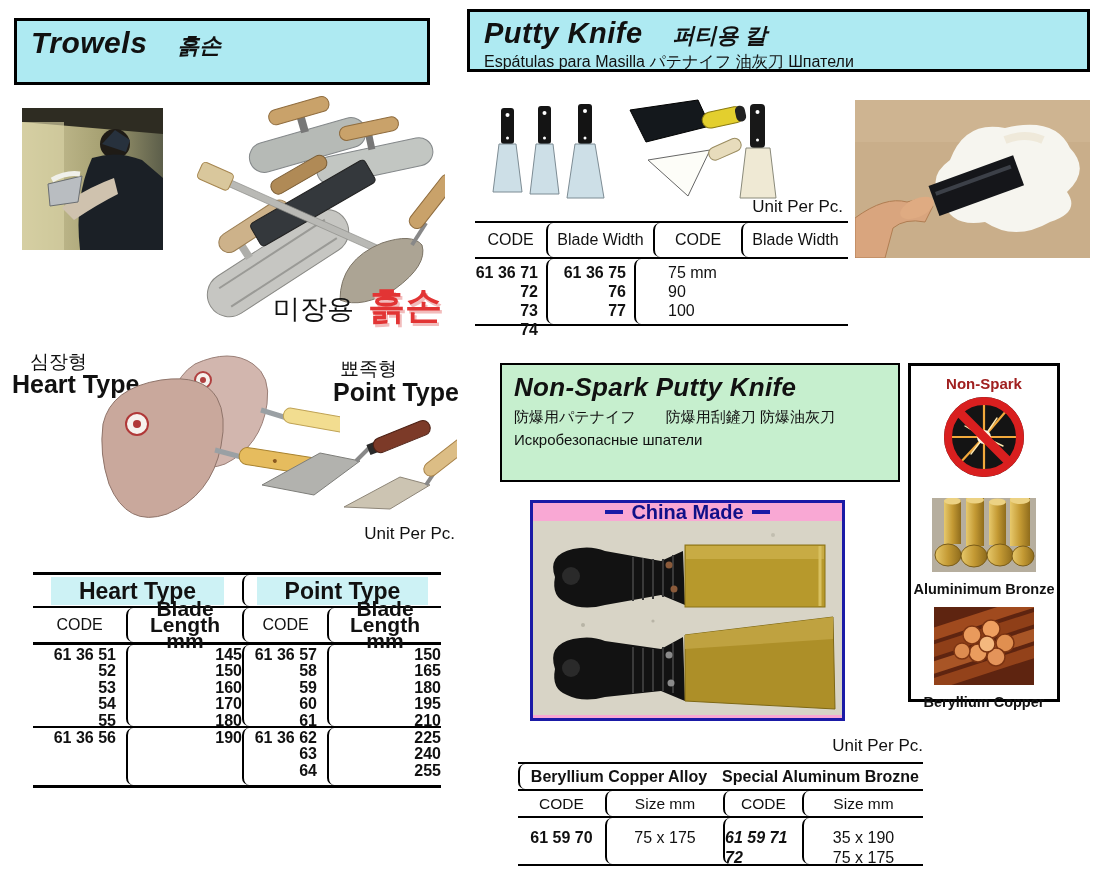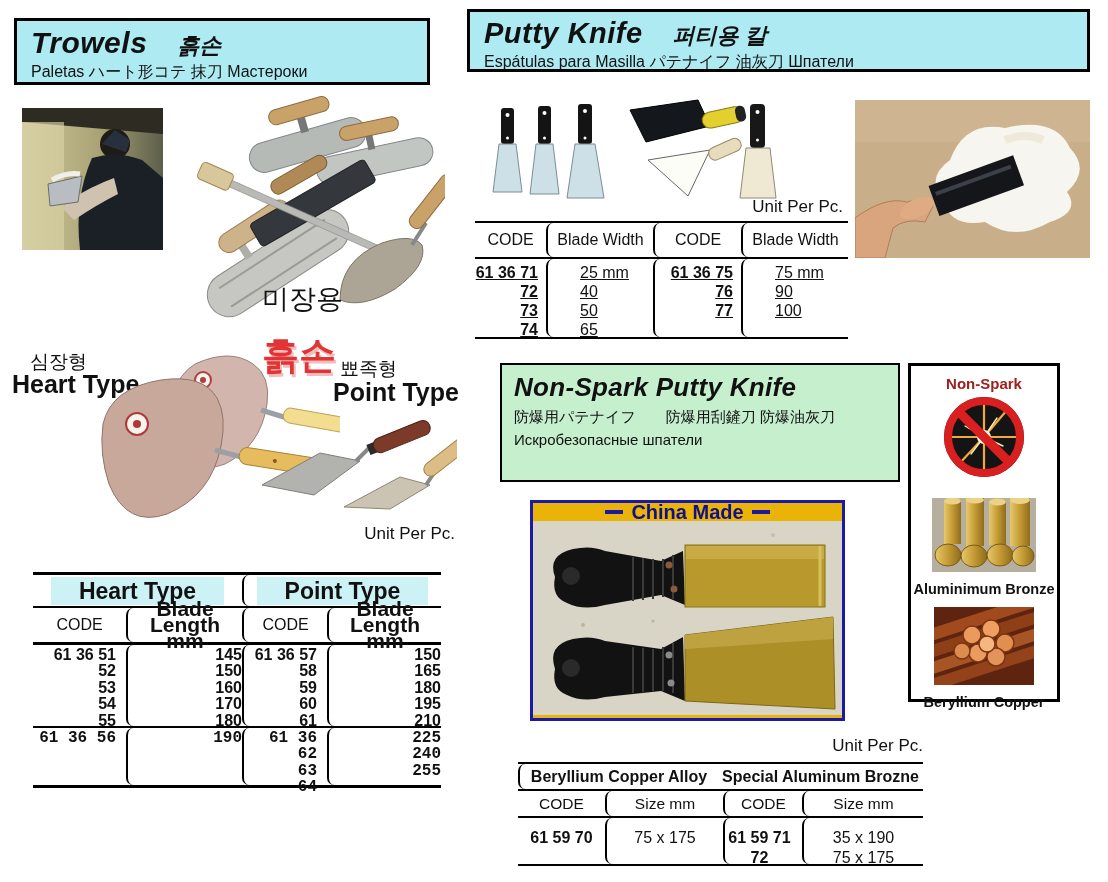--- a/index.html
+++ b/index.html
@@ -15,97 +15,96 @@
   .hdr-local { font-style:italic; font-weight:bold; font-size:22px; }
   .hdr-sub { font-size:16px; margin-top:1px; }
 
   .unit-note { font-size:17px; text-align:right; }
 
   
   .ptable { border-top:2px solid #000; border-bottom:2px solid #000; }
   .prow { display:flex; }
   .phead { height:36px; border-bottom:2px solid #000; }
   .phead .pcell { display:flex; align-items:center; justify-content:center; font-size:16px; }
-  .pbody .pcell { padding-top:4px; font-size:16px; line-height:19px; white-space:pre-line; height:78px;text-decoration:underline; }
+  .pbody .pcell { padding-top:4px; font-size:16px; line-height:19px; white-space:pre-line; height:65px; }
   .pc1 { width:71px; } .pc2 { width:107px; } .pc3 { width:88px; } .pc4 { width:107px; }
   .bl { border-left:2px solid #000000;border-radius:7px; }
   .codes { text-align:right; padding-right:8px; font-weight:bold; }
   .vals  { text-align:left; padding-left:32px; }
 
   
   .hpt { border-top:3px solid #000; border-bottom:3px solid #000; }
   .hpt-row { display:flex; }
   .hpt-titles { height:33px; border-bottom:2px solid #000; }
   .hpt-titles .tcell { display:flex; align-items:center; justify-content:center; }
   .tc-l { width:209px; } .tc-r { width:199px; }
   .hl { background:#cdf2f5; font-weight:bold; font-size:23px; padding:0 28px; line-height:28px; }
   .hpt-sub { height:37px; border-bottom:3px solid #000; }
   .hpt-sub .hcell { display:flex; align-items:center; justify-content:center; text-align:center; white-space:pre-line; }
   .hc-code { font-size:16px; }
   .hc-len  { font-size:21px; font-weight:bold; line-height:16px; }
   .hg1 { height:83px; border-bottom:2px solid #000; }
-  .hg2 { height:57px;font-family:Liberation Mono, monospace; }
+  .hg2 { height:57px; }
   .hcol1 { width:93px; } .hcol2 { width:116px; } .hcol3 { width:85px; } .hcol4 { width:114px; }
   .hbody { padding-top:2px; font-size:16px; line-height:16.4px; white-space:pre-line; font-weight:bold; }
   .hcodes { text-align:right; padding-right:10px; }
   .hvals  { text-align:right; }
 
   
   .ns-box { background:#c6efce; border:2px solid #000; padding:7px 12px 6px 12px; }
   .ns-title { font-style:italic; font-weight:bold; font-size:26px; letter-spacing:0.3px; }
   .ns-row2 { display:flex; align-items:baseline; gap:24px; margin-top:6px; }
   .ns-es { font-size:16px; }
   .ns-kr { font-weight:bold; font-size:28px; font-style:italic; }
   .ns-cjk { font-size:15px; margin-top:5px; }
   .ns-ru { font-size:15px; margin-top:4px; }
 
   
-  .china-box { border:3px solid #1a1aa6; background:#eab308; }
+  .china-box { border:3px solid #1a1aa6; background:#f9a8d4; }
   .china-label-row { height:18px; display:flex; align-items:center; justify-content:center; gap:8px; }
   .china-bar { width:18px; height:4px; background:#1a1aa6; }
   .china-label { color:#101088; font-weight:bold; font-size:20px; line-height:18px; }
 
   
   .panel { border:3px solid #000; background:#fff; text-align:center; }
   .panel-nonspark { color:#a02020; font-weight:bold; font-size:15px; margin-top:9px; }
   .panel-lbl { font-weight:bold; font-size:14.5px; margin-top:5px; }
 
   
   .nst { border-top:2px solid #000; border-bottom:2px solid #000; }
   .nst-row { display:flex; }
   .nst-g { height:27px; border-bottom:2px solid #000; }
   .nst-g .gcell { display:flex; align-items:center; justify-content:center; font-weight:bold; font-size:16px; }
   .gc-l { width:205px; } .gc-r { width:200px; }
   .nst-sub { height:27px; border-bottom:2px solid #000; }
   .nst-sub .scell { display:flex; align-items:center; justify-content:center; font-size:15.5px; }
   .nc1 { width:87px; } .nc2 { width:118px; } .nc3 { width:79px; } .nc4 { width:121px; }
   .nst-body .bcell { padding-top:10px; font-size:16px; line-height:20px; white-space:pre-line; height:46px; }
-  .ncodes { text-align:center; padding-right:8px; font-weight:bold; }
+  .ncodes { text-align:left; padding-right:8px; font-weight:bold;font-style:italic; }
   .ncode-center { text-align:center; font-weight:bold; }
   .nvals { text-align:center; }
 
   
-  .caption { display:flex; align-items:baseline; gap:14px; justify-content:flex-end;flex-direction:column; }
+  .caption { display:flex; align-items:baseline; gap:14px; justify-content:flex-end; }
   .cap-black { font-size:27px; }
   .cap-red { font-size:37px; font-weight:bold; color:#e23434; text-shadow:2px 3px 0 #f2bcbc; }
 
   .type-lbl-kr { font-size:19px; }
   .type-lbl { font-size:25px; font-weight:bold; }
 </style>
 </head>
 <body>
 
 <div id="canvas">
 
-  <div class="abs hdr-box" style="left:14px;top:18px;width:416px;height:67px;">
+  <div class="abs hdr-box" style="left:14px;top:18px;width:416px;height:67px;text-align:right;">
     <div class="hdr-line1">
       <span class="hdr-title">Trowels</span>
       <span class="hdr-local">흙손</span>
     </div>
-    <div class="hdr-sub">Paletas ハート形コテ 抹刀 Мастероки</div>
   </div>
 
   <div class="abs hdr-box" style="left:467px;top:9px;width:623px;height:63px;">
     <div class="hdr-line1">
       <span class="hdr-title" style="font-size:29px;">Putty Knife</span>
       <span class="hdr-local">퍼티용 칼</span>
     </div>
     <div class="hdr-sub">Espátulas para Masilla パテナイフ 油灰刀 Шпатели</div>
   </div>
 
@@ -208,24 +207,20 @@
       <div class="pcell pc1">CODE</div>
       <div class="pcell pc2 bl">Blade Width</div>
       <div class="pcell pc3 bl">CODE</div>
       <div class="pcell pc4 bl">Blade Width</div>
     </div>
     <div class="prow pbody">
       <div class="pcell pc1 codes">61 36 71
 72
 73
 74</div>
-      <div class="pcell pc2 bl vals">25 mm
-40
-50
-65</div>
       <div class="pcell pc3 bl codes">61 36 75
 76
 77</div>
       <div class="pcell pc4 bl vals">75 mm
 90
 100</div>
     </div>
   </div>
 
   <svg class="abs" style="left:855px;top:100px;" width="235" height="158" viewBox="0 0 235 158">

